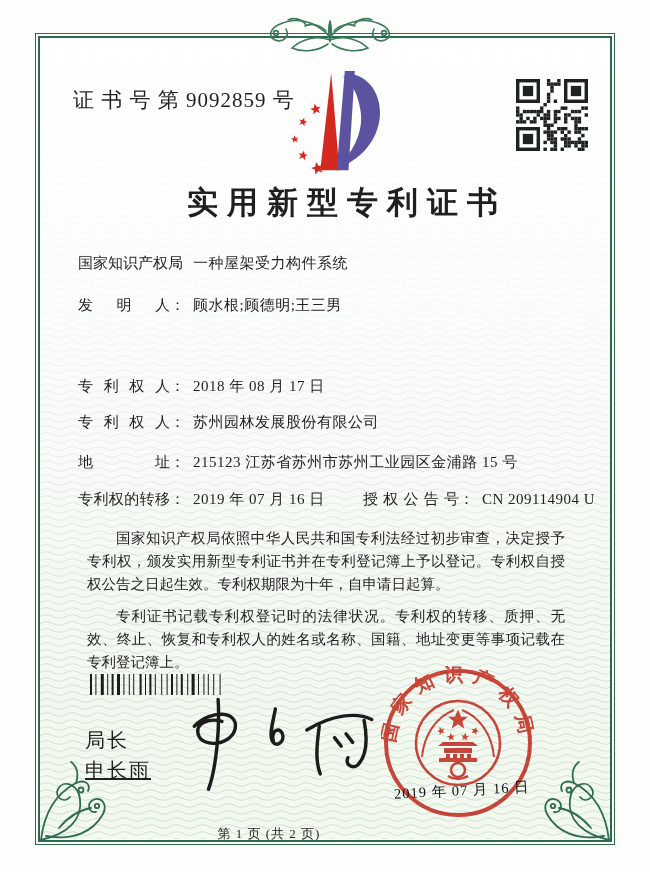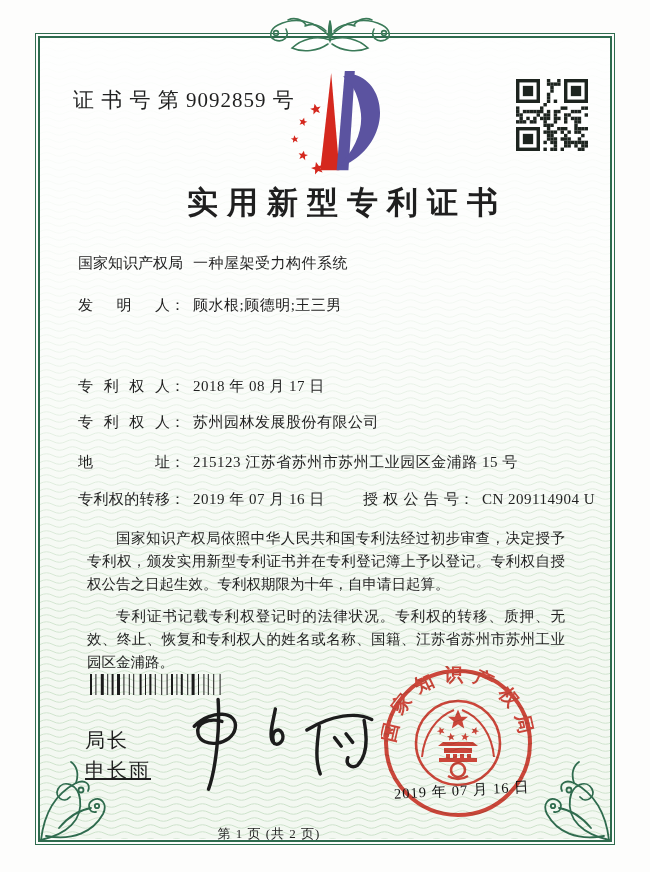--- a/index.html
+++ b/index.html
@@ -256,21 +256,21 @@
   </div>
   <div class="abs frow" style="top:490px">
     <span class="flabel">专利权的转移</span><span class="fcolon">：</span><span class="fval">2019 年 07 月 16 日</span>
     <span class="frow2-right">
       <span class="flabel">授权公告号</span><span class="fcolon">：</span><span class="fval">CN 209114904 U</span>
     </span>
   </div>
 
   <div class="abs body-text">
     <p>国家知识产权局依照中华人民共和国专利法经过初步审查，决定授予专利权，颁发实用新型专利证书并在专利登记簿上予以登记。专利权自授权公告之日起生效。专利权期限为十年，自申请日起算。</p>
-    <p>专利证书记载专利权登记时的法律状况。专利权的转移、质押、无效、终止、恢复和专利权人的姓名或名称、国籍、江苏省苏州市苏州工业园区金浦路。</p>
+    <p>专利证书记载专利权登记时的法律状况。专利权的转移、质押、无效、终止、恢复和专利权人的姓名或名称、国籍、地址变更等事项记载在专利登记簿上。</p>
   </div>
 
   <svg class="abs barcode" id="barcode" viewBox="0 0 158 21" preserveAspectRatio="none">
       <rect x="0" y="0" width="2" height="21" fill="#1b1b1b"></rect>
       <rect x="5.4" y="0" width="1" height="21" fill="#1b1b1b"></rect>
       <rect x="10.8" y="0" width="3" height="21" fill="#1b1b1b"></rect>
       <rect x="17.2" y="0" width="1" height="21" fill="#1b1b1b"></rect>
       <rect x="21.599999999999998" y="0" width="2" height="21" fill="#1b1b1b"></rect>
       <rect x="26.999999999999996" y="0" width="3" height="21" fill="#1b1b1b"></rect>
       <rect x="33.4" y="0" width="1" height="21" fill="#1b1b1b"></rect>

